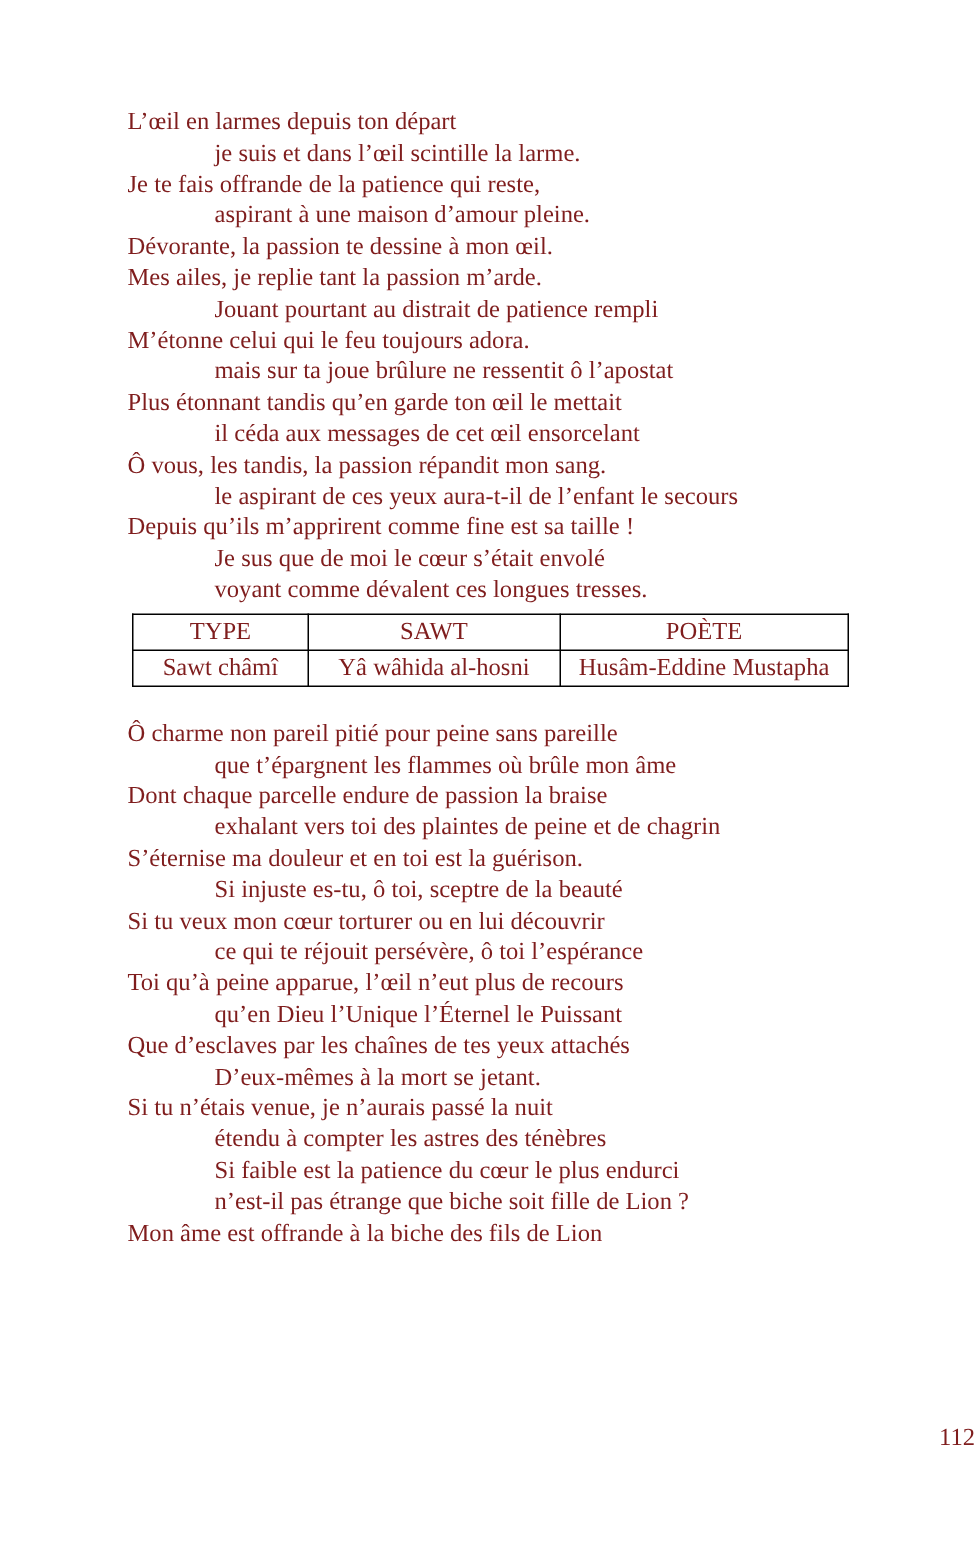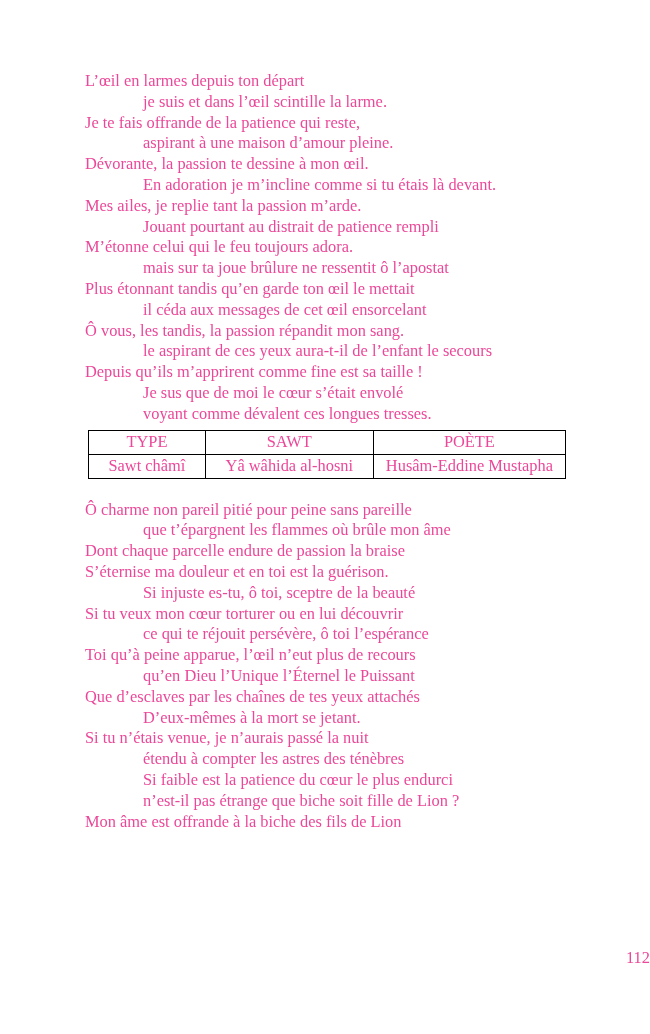--- a/index.html
+++ b/index.html
@@ -5,21 +5,21 @@
   html, body {
     margin: 0;
     padding: 0;
     background: #ffffff;
   }
   .page {
     position: relative;
     width: 650px;
     height: 1034px;
     background: #ffffff;
-    color: #ec4899;
+    color: #7f1d1d;
     font-family: "Liberation Serif", "DejaVu Serif", serif;
     font-size: 16.4px;
     overflow: hidden;
   }
   .content {
     position: absolute;
     top: 71px;
     left: 85px;
     width: 483px;
   }
@@ -69,21 +69,20 @@
 
 <div class="page">
   <div class="content">
 
     <div class="poem">
         <div class="verse">L’œil en larmes depuis ton départ</div>
         <div class="verse indent">je suis et dans l’œil scintille la larme.</div>
         <div class="verse">Je te fais offrande de la patience qui reste,</div>
         <div class="verse indent">aspirant à une maison d’amour pleine.</div>
         <div class="verse">Dévorante, la passion te dessine à mon œil.</div>
-        <div class="verse indent">En adoration je m’incline comme si tu étais là devant.</div>
         <div class="verse">Mes ailes, je replie tant la passion m’arde.</div>
         <div class="verse indent">Jouant pourtant au distrait de patience rempli</div>
         <div class="verse">M’étonne celui qui le feu toujours adora.</div>
         <div class="verse indent">mais sur ta joue brûlure ne ressentit ô l’apostat</div>
         <div class="verse">Plus étonnant tandis qu’en garde ton œil le mettait</div>
         <div class="verse indent">il céda aux messages de cet œil ensorcelant</div>
         <div class="verse">Ô vous, les tandis, la passion répandit mon sang.</div>
         <div class="verse indent">le aspirant de ces yeux aura-t-il de l’enfant le secours</div>
         <div class="verse">Depuis qu’ils m’apprirent comme fine est sa taille !</div>
         <div class="verse indent">Je sus que de moi le cœur s’était envolé</div>
@@ -109,20 +108,21 @@
           <td>Yâ wâhida al-hosni</td>
           <td>Husâm-Eddine Mustapha</td>
         </tr>
       </tbody>
     </table>
 
     <div class="poem">
         <div class="verse">Ô charme non pareil pitié pour peine sans pareille</div>
         <div class="verse indent">que t’épargnent les flammes où brûle mon âme</div>
         <div class="verse">Dont chaque parcelle endure de passion la braise</div>
+        <div class="verse indent">exhalant vers toi des plaintes de peine et de chagrin</div>
         <div class="verse">S’éternise ma douleur et en toi est la guérison.</div>
         <div class="verse indent">Si injuste es-tu, ô toi, sceptre de la beauté</div>
         <div class="verse">Si tu veux mon cœur torturer ou en lui découvrir</div>
         <div class="verse indent">ce qui te réjouit persévère, ô toi l’espérance</div>
         <div class="verse">Toi qu’à peine apparue, l’œil n’eut plus de recours</div>
         <div class="verse indent">qu’en Dieu l’Unique l’Éternel le Puissant</div>
         <div class="verse">Que d’esclaves par les chaînes de tes yeux attachés</div>
         <div class="verse indent">D’eux-mêmes à la mort se jetant.</div>
         <div class="verse">Si tu n’étais venue, je n’aurais passé la nuit</div>
         <div class="verse indent">étendu à compter les astres des ténèbres</div>

